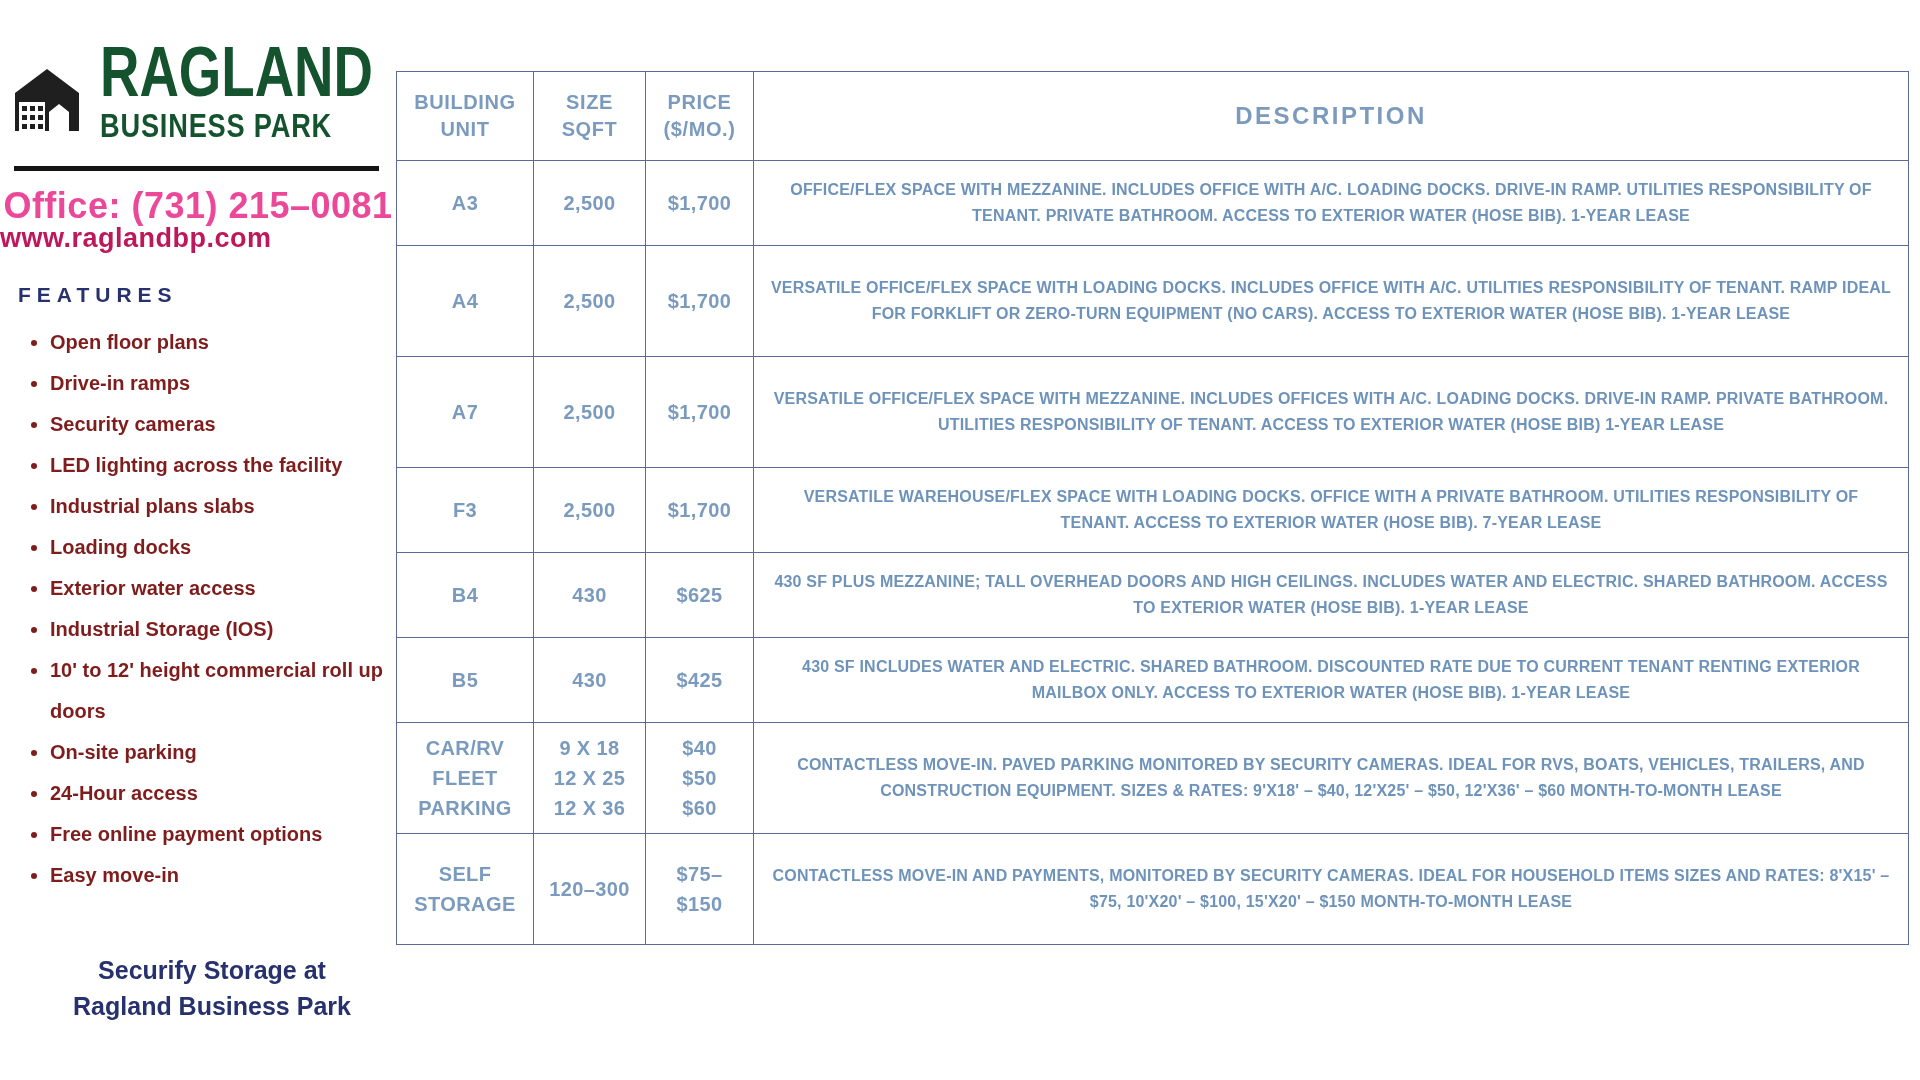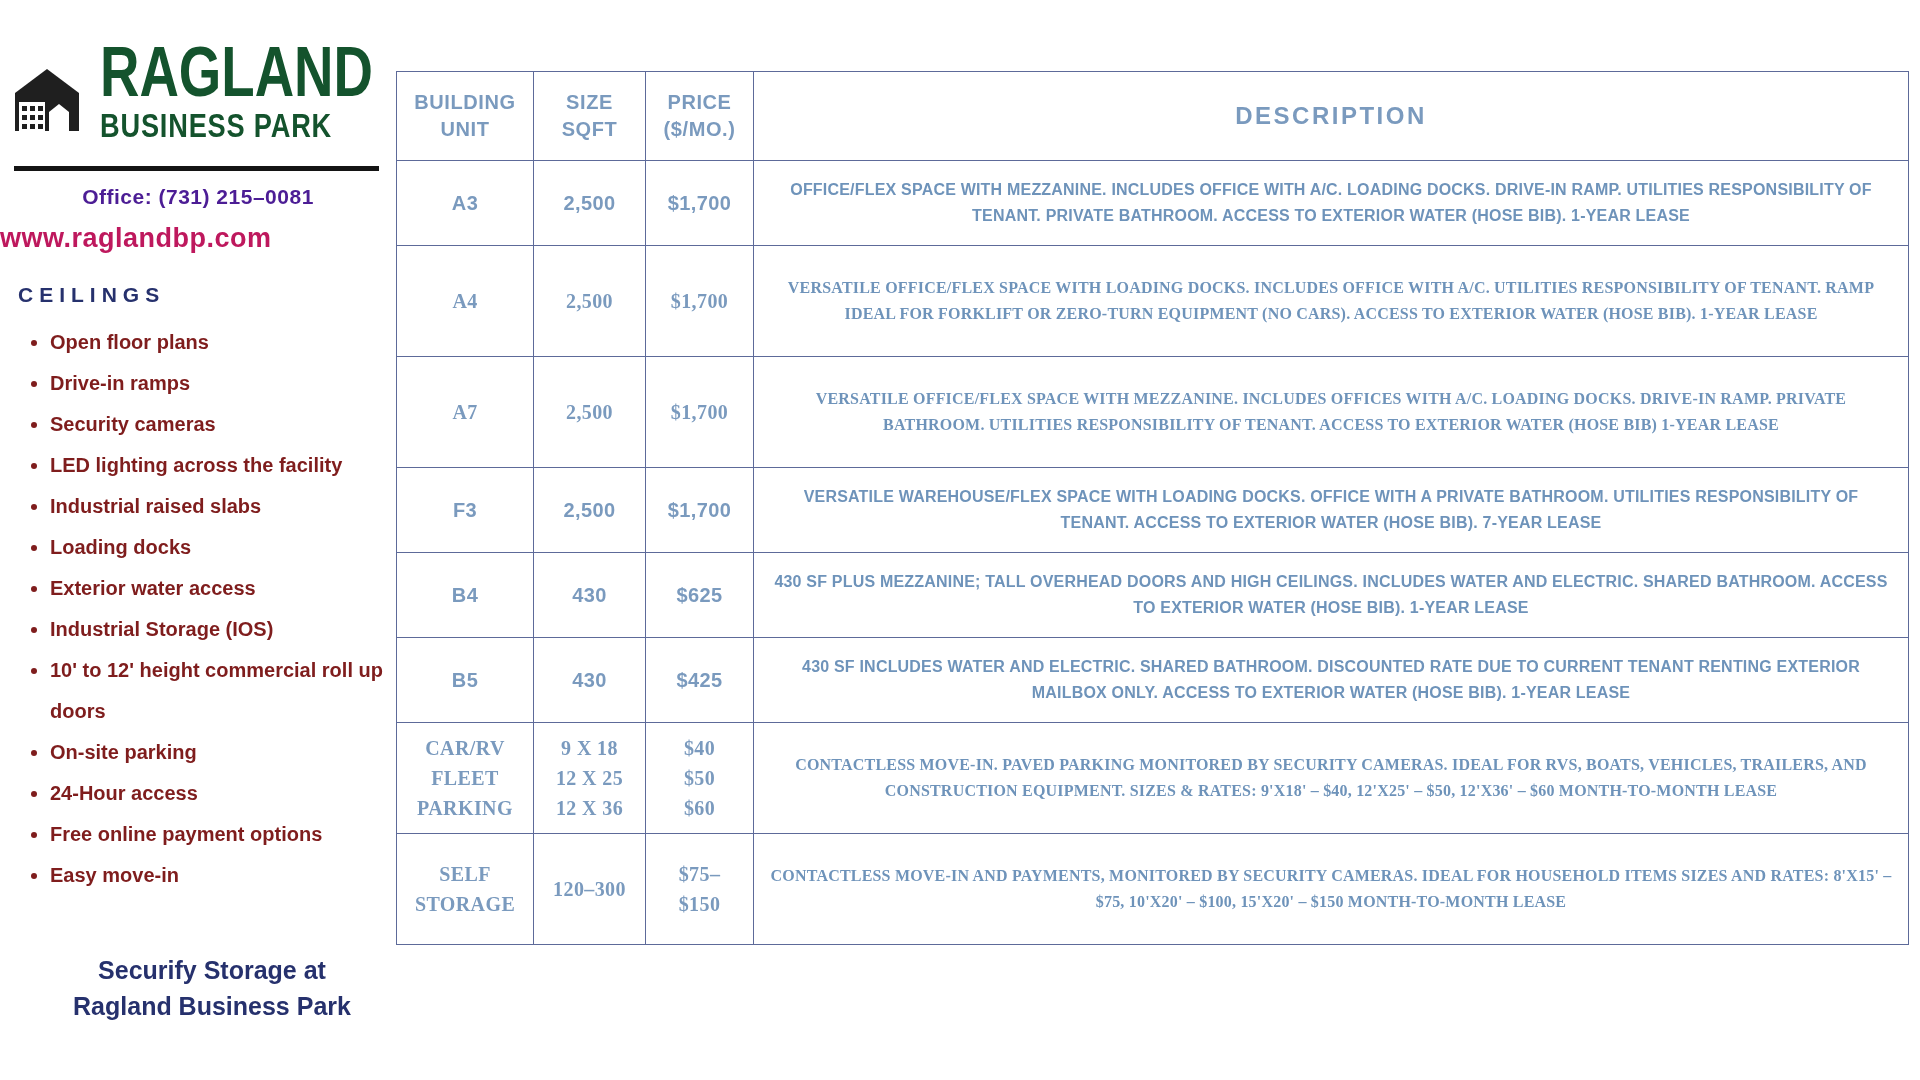--- a/index.html
+++ b/index.html
@@ -15,21 +15,21 @@
     font-size:70px;font-weight:800;line-height:0.93;letter-spacing:0px;
     transform:scaleX(0.78);transform-origin:left top;white-space:nowrap;
   }
   .logo-subtitle{
     font-size:34px;font-weight:800;letter-spacing:1px;margin-top:1px;
     transform:scaleX(0.80);transform-origin:left top;white-space:nowrap;
   }
   .logo-rule{position:absolute;left:14px;top:166px;width:365px;height:5px;background:#141414;}
   .phone{
     position:absolute;left:0;top:185px;width:396px;text-align:center;
-    font-size:21px;font-weight:700;color:#4c1d95;letter-spacing:0.5px;
+    font-size:36px;font-weight:700;color:#ec4899;letter-spacing:0.5px;
   }
   .website{
     position:absolute;left:0;top:223px;width:396px;text-align:left;
     font-size:27px;font-weight:700;color:#be185d;letter-spacing:0.5px;cursor:pointer;
   }
   .features-heading{
     position:absolute;left:18px;top:283px;font-size:21px;font-weight:800;
     color:#26316d;letter-spacing:6px;
   }
   .features-list{
@@ -47,21 +47,21 @@
   .pricing-table{
     position:absolute;left:396px;top:71px;width:1512px;
     border-collapse:collapse;table-layout:fixed;
   }
   .pricing-table th,.pricing-table td{
     border:1.6px solid #5d6a99;text-align:center;vertical-align:middle;
     font-weight:700;
   }
   .pricing-table thead tr{height:89px;}
   .row-std{height:85px;}
-  .row-tall{height:111px;font-family:Liberation Serif, serif;}
+  .row-tall{height:111px;}
   th.col-head{
     color:#7a9abe;font-size:20px;white-space:pre-line;line-height:1.35;letter-spacing:0.6px;
   }
   th.desc-head{color:#7a9abe;font-size:24px;letter-spacing:2.5px;}
   td.unit-cell,td.size-cell,td.price-cell{
     color:#7a9abe;font-size:20px;white-space:pre-line;line-height:1.5;letter-spacing:0.4px;margin-left:48px;
   }
   td.desc-cell{
     color:#6e93ba;font-size:16px;line-height:1.65;padding:4px 16px;letter-spacing:0.2px;
   }
@@ -93,28 +93,28 @@
   <div class="logo-text">
     <div class="logo-title">RAGLAND</div>
     <div class="logo-subtitle">BUSINESS PARK</div>
   </div>
 
   <div class="logo-rule"></div>
 
   <div class="phone">Office: (731) 215–0081</div>
   <div class="website">www.raglandbp.com</div>
 
-  <div class="features-heading">CEILINGS</div>
+  <div class="features-heading">FEATURES</div>
 
   <ul class="features-list">
     <li>Open floor plans</li>
     <li>Drive-in ramps</li>
     <li>Security cameras</li>
     <li>LED lighting across the facility</li>
-    <li>Industrial raised slabs</li>
+    <li>Industrial plans slabs</li>
     <li>Loading docks</li>
     <li>Exterior water access</li>
     <li>Industrial Storage (IOS)</li>
     <li>10' to 12' height commercial roll up doors</li>
     <li>On-site parking</li>
     <li>24-Hour access</li>
     <li>Free online payment options</li>
     <li>Easy move-in</li>
   </ul>
 

